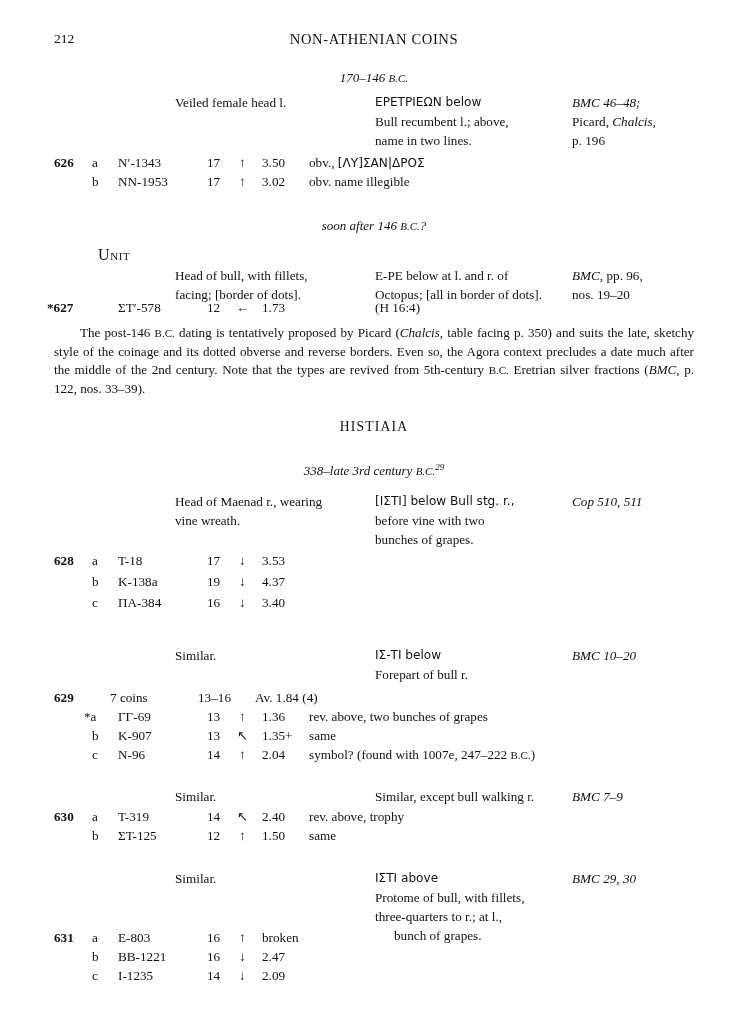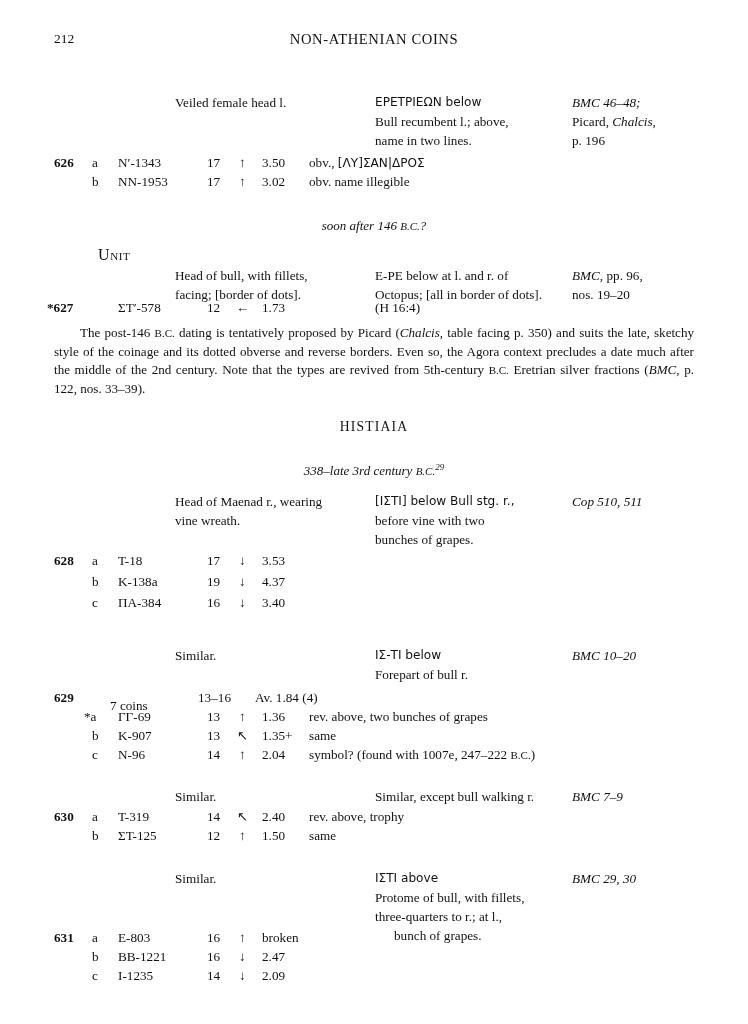--- a/index.html
+++ b/index.html
@@ -99,20 +99,23 @@
 </head>
 <body>
 
 <div class="page">
 
   <div class="hdr">
     <span class="pgnum">212</span>
     <span class="title">NON-ATHENIAN COINS</span>
   </div>
 
+  <div class="centerline" style="top:70px;">
+    <span>170–146 <span class="smallcapsnum">B.C.</span></span>
+  </div>
 
   <div class="col" style="left:175px; top:95px;">Veiled female head l.</div>
   <div class="col gk" style="left:375px; top:95px;">ΕΡΕΤΡΙΕΩΝ below</div>
   <div class="col ital" style="left:572px; top:95px;">BMC 46–48;</div>
 
   <div class="col" style="left:375px; top:114px;">Bull recumbent l.; above,</div>
   <div class="col" style="left:572px; top:114px;">Picard, <span class="ital">Chalcis</span>,</div>
 
   <div class="col" style="left:375px; top:133px;">name in two lines.</div>
   <div class="col" style="left:572px; top:133px;">p. 196</div>
@@ -189,21 +192,21 @@
   <div class="col" style="left:239px; top:595px;">↓</div>
   <div class="col" style="left:262px; top:595px;">3.40</div>
 
   <div class="col" style="left:175px; top:648px;">Similar.</div>
   <div class="col gk" style="left:375px; top:648px;">ΙΣ-ΤΙ below</div>
   <div class="col ital" style="left:572px; top:648px;">BMC 10–20</div>
 
   <div class="col" style="left:375px; top:667px;">Forepart of bull r.</div>
 
   <div class="col bold" style="left:54px; top:690px;">629</div>
-  <div class="col" style="left:110px; top:690px;margin-top:8px;">7 coins</div>
+  <div class="col" style="left:110px; top:690px;">7 coins</div>
   <div class="col" style="left:198px; top:690px;">13–16</div>
   <div class="col" style="left:255px; top:690px;">Av. 1.84 (4)</div>
 
   <div class="col" style="left:84px; top:709px;">*a</div>
   <div class="col" style="left:118px; top:709px;">ΓΓ-69</div>
   <div class="col" style="left:207px; top:709px;">13</div>
   <div class="col" style="left:239px; top:709px;">↑</div>
   <div class="col" style="left:262px; top:709px;">1.36</div>
   <div class="col" style="left:309px; top:709px;">rev. above, two bunches of grapes</div>
 

